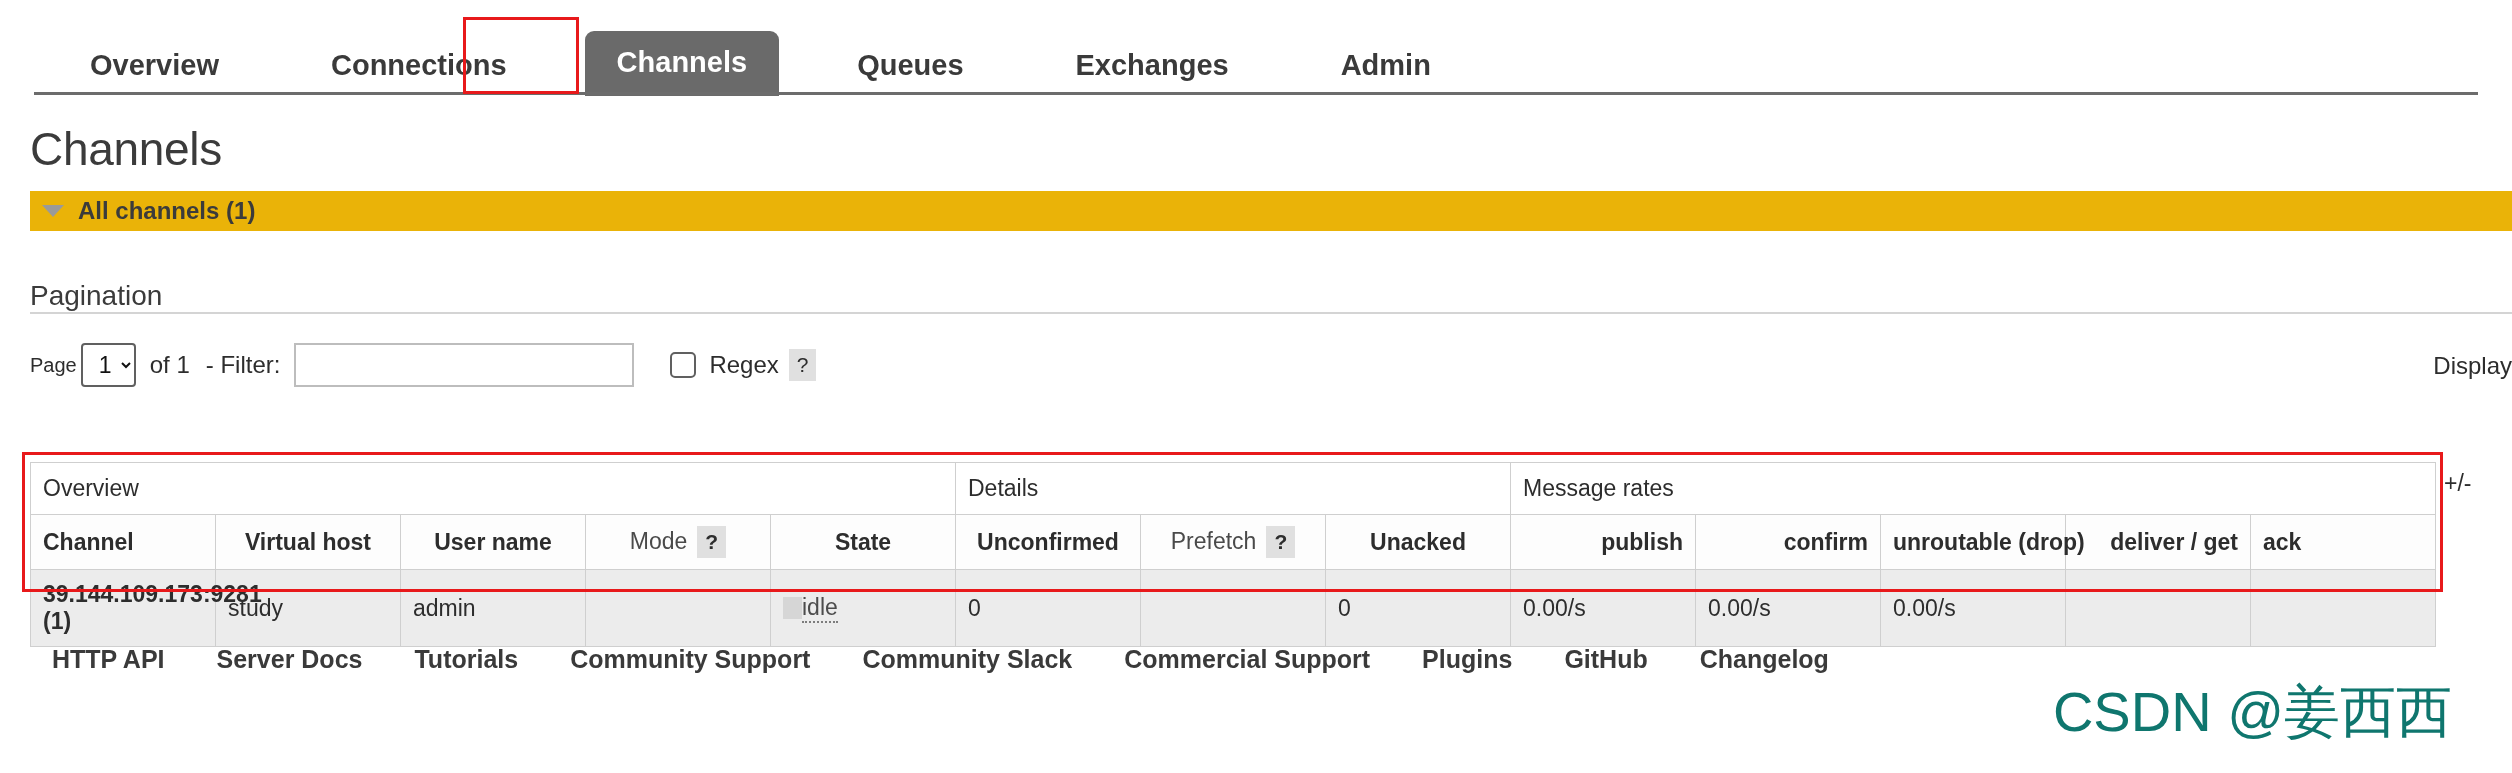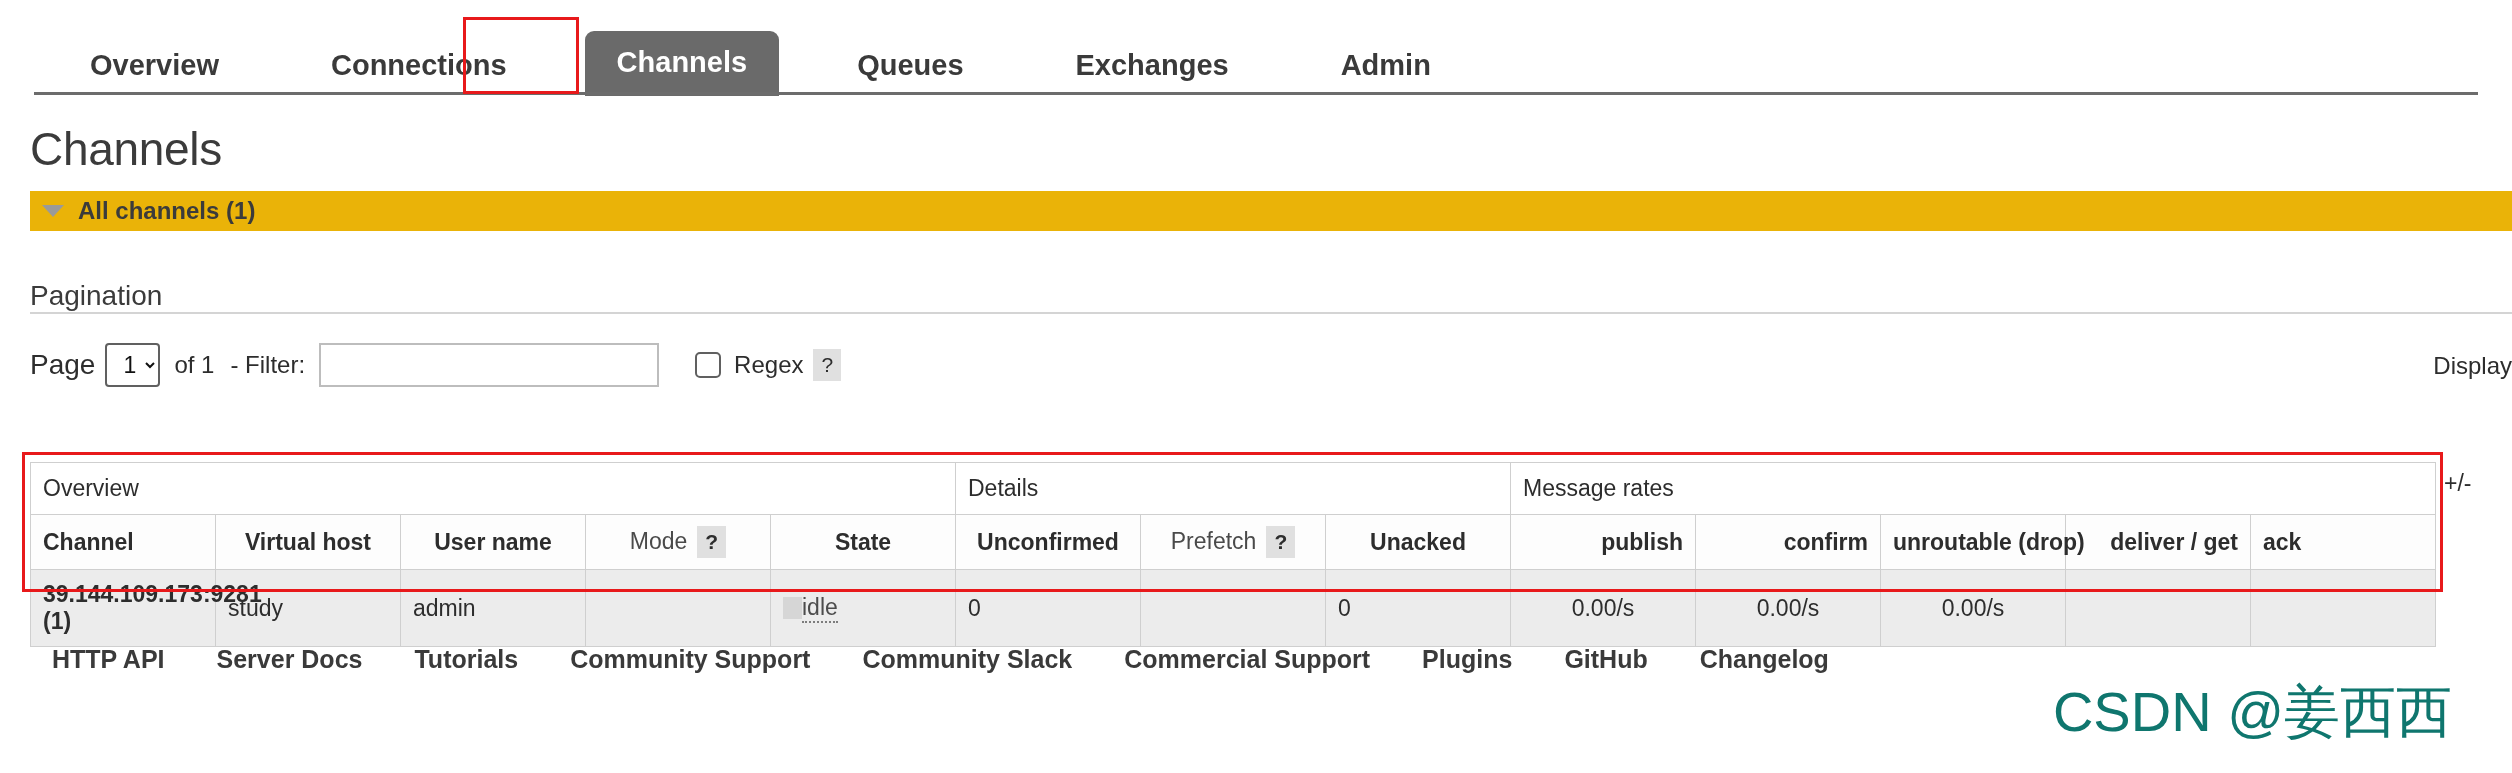--- a/index.html
+++ b/index.html
@@ -129,23 +129,23 @@
   
   .pg-row {
     position: absolute;
     left: 30px;
     top: 340px;
     height: 50px;
     display: flex;
     align-items: center;
   }
   .pg-label {
-    font-size: 28px;
-    color: #2d2d2d;
-    margin-right: 10px;
+    font-size: 20px;
+    color: #2d2d2d;
+    margin-right: 4px;
   }
   .pg-select {
     font-family: "Liberation Sans", sans-serif;
     font-size: 23px;
     color: #111;
     height: 44px;
     padding: 0 6px 0 12px;
     border: 2px solid #606060;
     border-radius: 4px;
     background: #ffffff;
@@ -252,21 +252,21 @@
   tr.data-row td {
     background: #ececec;
     padding: 11px 12px;
   }
   td.chan-name {
     font-weight: bold;
     color: #1c1c1c;
     text-align: left;
   }
   td.ctr   { text-align: left; color: #4c4c4c; }
-  td.right { text-align: center;  color: #4c4c4c; }
+  td.right { text-align: left;  color: #4c4c4c; }
   .state-cell {
     display: flex;
     align-items: center;
     justify-content: flex-start;
   }
   .state-swatch {
     width: 19px;
     height: 22px;
     background: #d6d6d6;
     display: inline-block;

